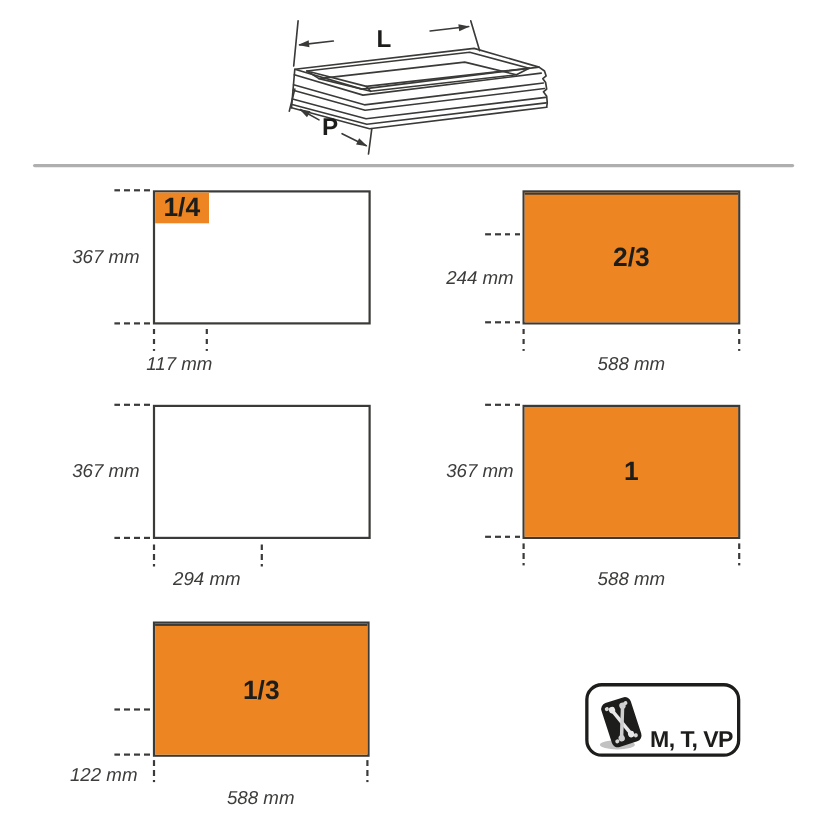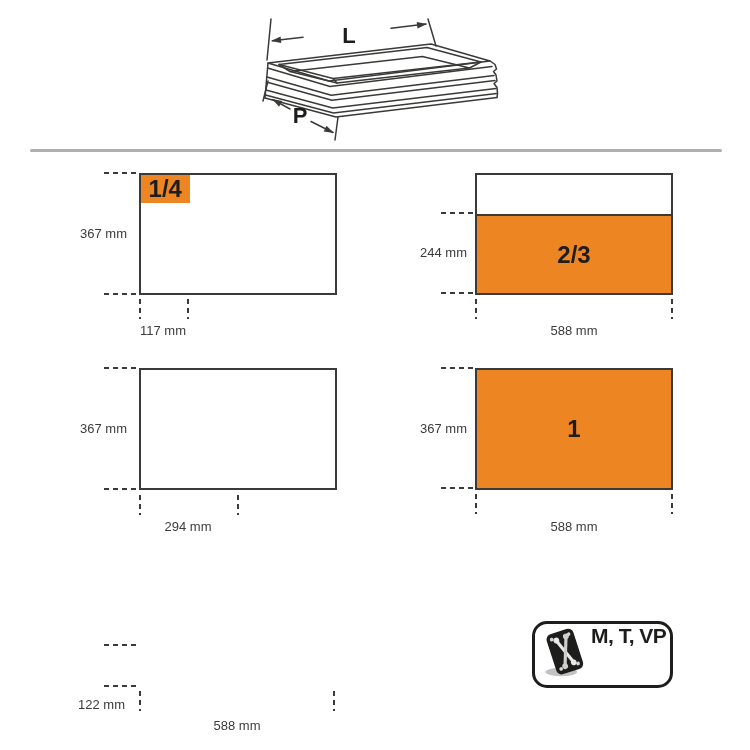--- a/index.html
+++ b/index.html
@@ -11,41 +11,41 @@
   }
   .top-divider { position:absolute; left:30px; top:149px; width:692px; height:3px;
                  background:var(--divider-gray); border-radius:2px; }
   .drawer-svg { position:absolute; left:0; top:0; width:750px; height:152px; }
   .drawer-svg * { vector-effect:none; }
   .dim-text { font-family:"Liberation Sans", sans-serif; font-weight:bold; font-size:22px; fill:#1D1D1B; }
 
   .rect { position:absolute; border:2px solid var(--line-dark); background:#fff;
           box-sizing:border-box; display:flex; }
   .rect.cols { flex-direction:column; }
-  .rect.rows { flex-direction:column;justify-content:center; }
+  .rect.rows { flex-direction:row;justify-content:center; }
   .sec { box-sizing:border-box; background:#fff; }
   .sec.vdiv { border-left:2px solid var(--line-dark); }
   .sec.hdiv { border-top:2px solid var(--line-dark); }
   .fill { background:var(--accent-orange); }
   .fraction { display:flex; align-items:center; justify-content:center;
               font-weight:bold; font-size:24px; color:var(--fraction-text); }
 
-  .dim-label { position:absolute; font-size:13px; line-height:20px; height:20px;
-               color:var(--text-dark); white-space:nowrap; }
+  .dim-label { position:absolute; font-size:17px; line-height:20px; height:20px;
+               color:var(--text-dark); white-space:nowrap;font-style:italic; }
   .side-label { text-align:right; }
   .bottom-label { text-align:center; }
 
   .dash-h { position:absolute; height:2px;
     background:repeating-linear-gradient(90deg, var(--line-dark) 0 5px, transparent 5px 9px); }
   .dash-v { position:absolute; width:2px;
     background:repeating-linear-gradient(180deg, var(--line-dark) 0 5px, transparent 5px 9px); }
 
   .badge { position:absolute; left:532px; top:621px; width:141px; height:67px;
            border:3px solid #1D1D1B; border-radius:15px; background:#fff;
-           box-sizing:border-box; display:flex; align-items:flex-start; }
+           box-sizing:border-box; display:flex; align-items:flex-end; }
   .badge-icon { width:56px; height:56px; margin-left:2px; flex:0 0 auto; }
   .badge-label { font-weight:bold; font-size:21px; color:#1D1D1B; letter-spacing:-0.5px;
                  margin-left:-2px; white-space:nowrap; }
 </style>
 </head>
 <body>
 
 <div class="screen" style="--accent-orange: #ED8522; --line-dark: #3A3A38; --divider-gray: #AFAFAF; --text-dark: #3C3C3A; --fraction-text: #1D1D1B;">
 
   <svg class="drawer-svg" viewBox="0 0 750 152">
@@ -131,20 +131,25 @@
   <div class="rect" style="left:475px; top:368px; width:198px; height:122px">
     <div class="sec fill fraction" style="width:100%">1</div>
   </div>
   <div class="dim-label side-label" style="left:370px; top:419px; width:97px">367 mm</div>
   <div class="dash-h" style="left:441px; top:367px; width:32px"></div>
   <div class="dash-h" style="left:441px; top:487px; width:32px"></div>
   <div class="dash-v" style="left:475px; top:494px; height:20px"></div>
   <div class="dash-v" style="left:671px; top:494px; height:20px"></div>
   <div class="dim-label bottom-label" style="left:524px; top:517px; width:100px">588 mm</div>
 
+  <div class="rect rows" style="left:139px; top:565px; width:197px; height:123px">
+    <div class="sec" style="height:38px"></div>
+    <div class="sec hdiv" style="height:40px"></div>
+    <div class="sec hdiv fill fraction" style="flex:1">1/3</div>
+  </div>
   <div class="dim-label side-label" style="left:28px; top:695px; width:97px">122 mm</div>
   <div class="dash-h" style="left:104px; top:644px; width:34px"></div>
   <div class="dash-h" style="left:104px; top:685px; width:34px"></div>
   <div class="dash-v" style="left:139px; top:691px; height:20px"></div>
   <div class="dash-v" style="left:333px; top:691px; height:20px"></div>
   <div class="dim-label bottom-label" style="left:187px; top:716px; width:100px">588 mm</div>
 
   <div class="badge">
     <svg class="badge-icon" viewBox="0 0 60 60">
       <ellipse cx="26" cy="51.5" rx="17" ry="4.5" fill="#C2C2C2"></ellipse>

